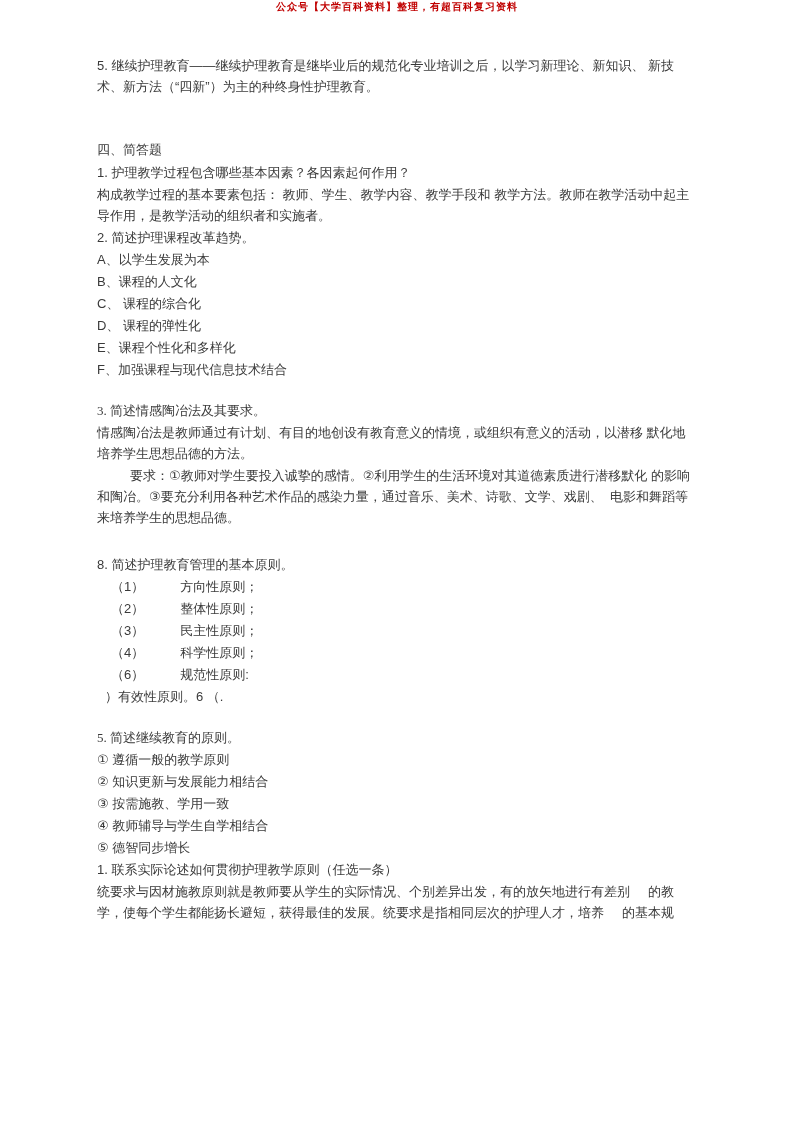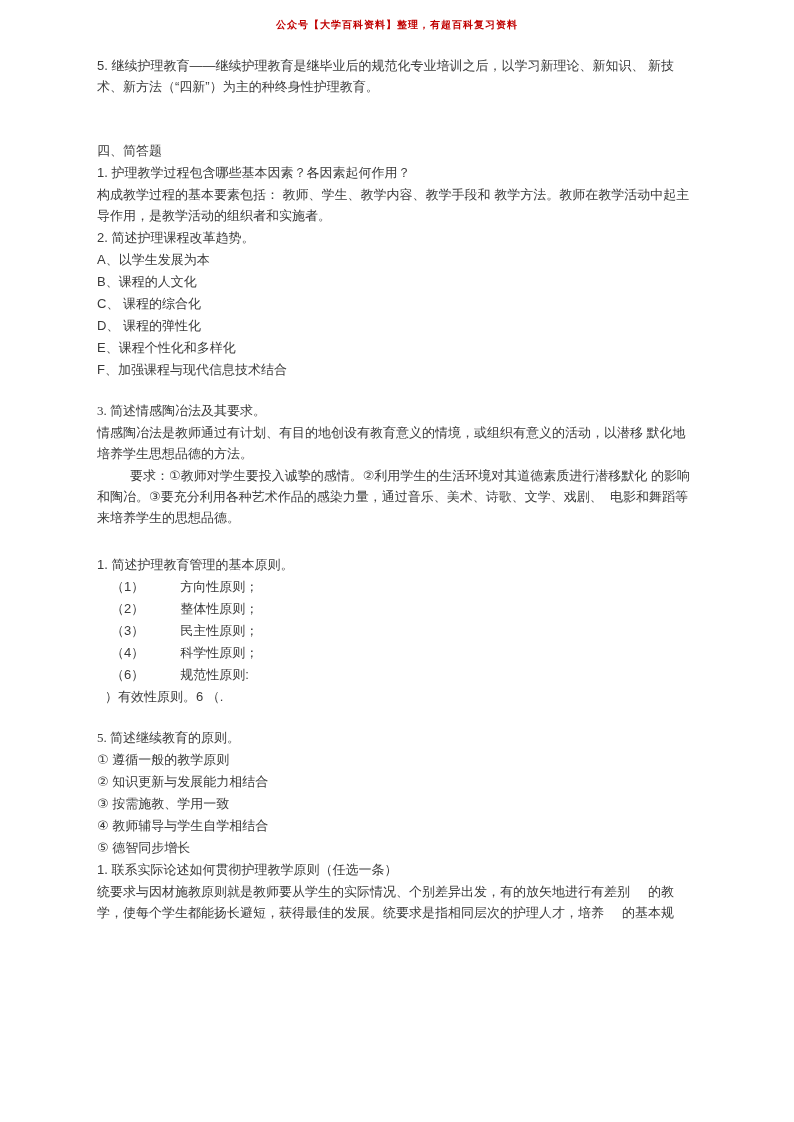--- a/index.html
+++ b/index.html
@@ -7,21 +7,21 @@
     position: relative;
     width: 794px;
     height: 1122px;
     margin: 0 auto;
     background: #ffffff;
     font-family: "Liberation Sans", "DejaVu Sans", sans-serif;
     overflow: hidden;
   }
   .header-notice {
     position: absolute;
-    top: 18px;
+    top: 0;
     left: 0;
     width: 100%;
     text-align: center;
     font-family: Liberation Mono, monospace;
     font-size: 10px;
     font-weight: 700;
     color: #c00000;
     letter-spacing: 1px;
   }
   .doc {
@@ -33,21 +33,21 @@
     line-height: 21px;
     color: #3a3a3a;
   }
   .doc p {
     margin: 0 0 1px 0;
     white-space: pre-wrap;
     word-break: break-all;
   }
   .gap20 { margin-top: 20px !important; font-family: Liberation Serif, serif; }
   .gap26 { margin-top: 26px !important; }
-  .gap43 { margin-top: 43px !important; }
+  .gap43 { margin-top: 43px !important; font-family: Liberation Mono, monospace; }
   .plist { padding-left: 14px; }
   .pfix  { padding-left: 8px; }
   .tindent { text-indent: 33px; }
 </style>
 </head>
 <body>
 
 <div class="page">
 
   <div class="header-notice">公众号【大学百科资料】整理，有超百科复习资料</div>
@@ -66,21 +66,21 @@
     <p>B、课程的人文化</p>
     <p>C、 课程的综合化</p>
     <p>D、 课程的弹性化</p>
     <p>E、课程个性化和多样化</p>
     <p>F、加强课程与现代信息技术结合</p>
 
     <p class="gap20">3. 简述情感陶冶法及其要求。</p>
     <p>情感陶冶法是教师通过有计划、有目的地创设有教育意义的情境，或组织有意义的活动，以潜移 默化地培养学生思想品德的方法。</p>
     <p class="tindent">要求：①教师对学生要投入诚挚的感情。②利用学生的生活环境对其道德素质进行潜移默化 的影响和陶冶。③要充分利用各种艺术作品的感染力量，通过音乐、美术、诗歌、文学、戏剧、  电影和舞蹈等来培养学生的思想品德。</p>
 
-    <p class="gap26">1. 简述护理教育管理的基本原则。</p>
+    <p class="gap26">8. 简述护理教育管理的基本原则。</p>
     <p class="plist">（1）          方向性原则；</p>
     <p class="plist">（2）          整体性原则；</p>
     <p class="plist">（3）          民主性原则；</p>
     <p class="plist">（4）          科学性原则；</p>
     <p class="plist">（6）          规范性原则:</p>
     <p class="pfix">）有效性原则。6 （.</p>
 
     <p class="gap20">5. 简述继续教育的原则。</p>
     <p>① 遵循一般的教学原则</p>
     <p>② 知识更新与发展能力相结合</p>

